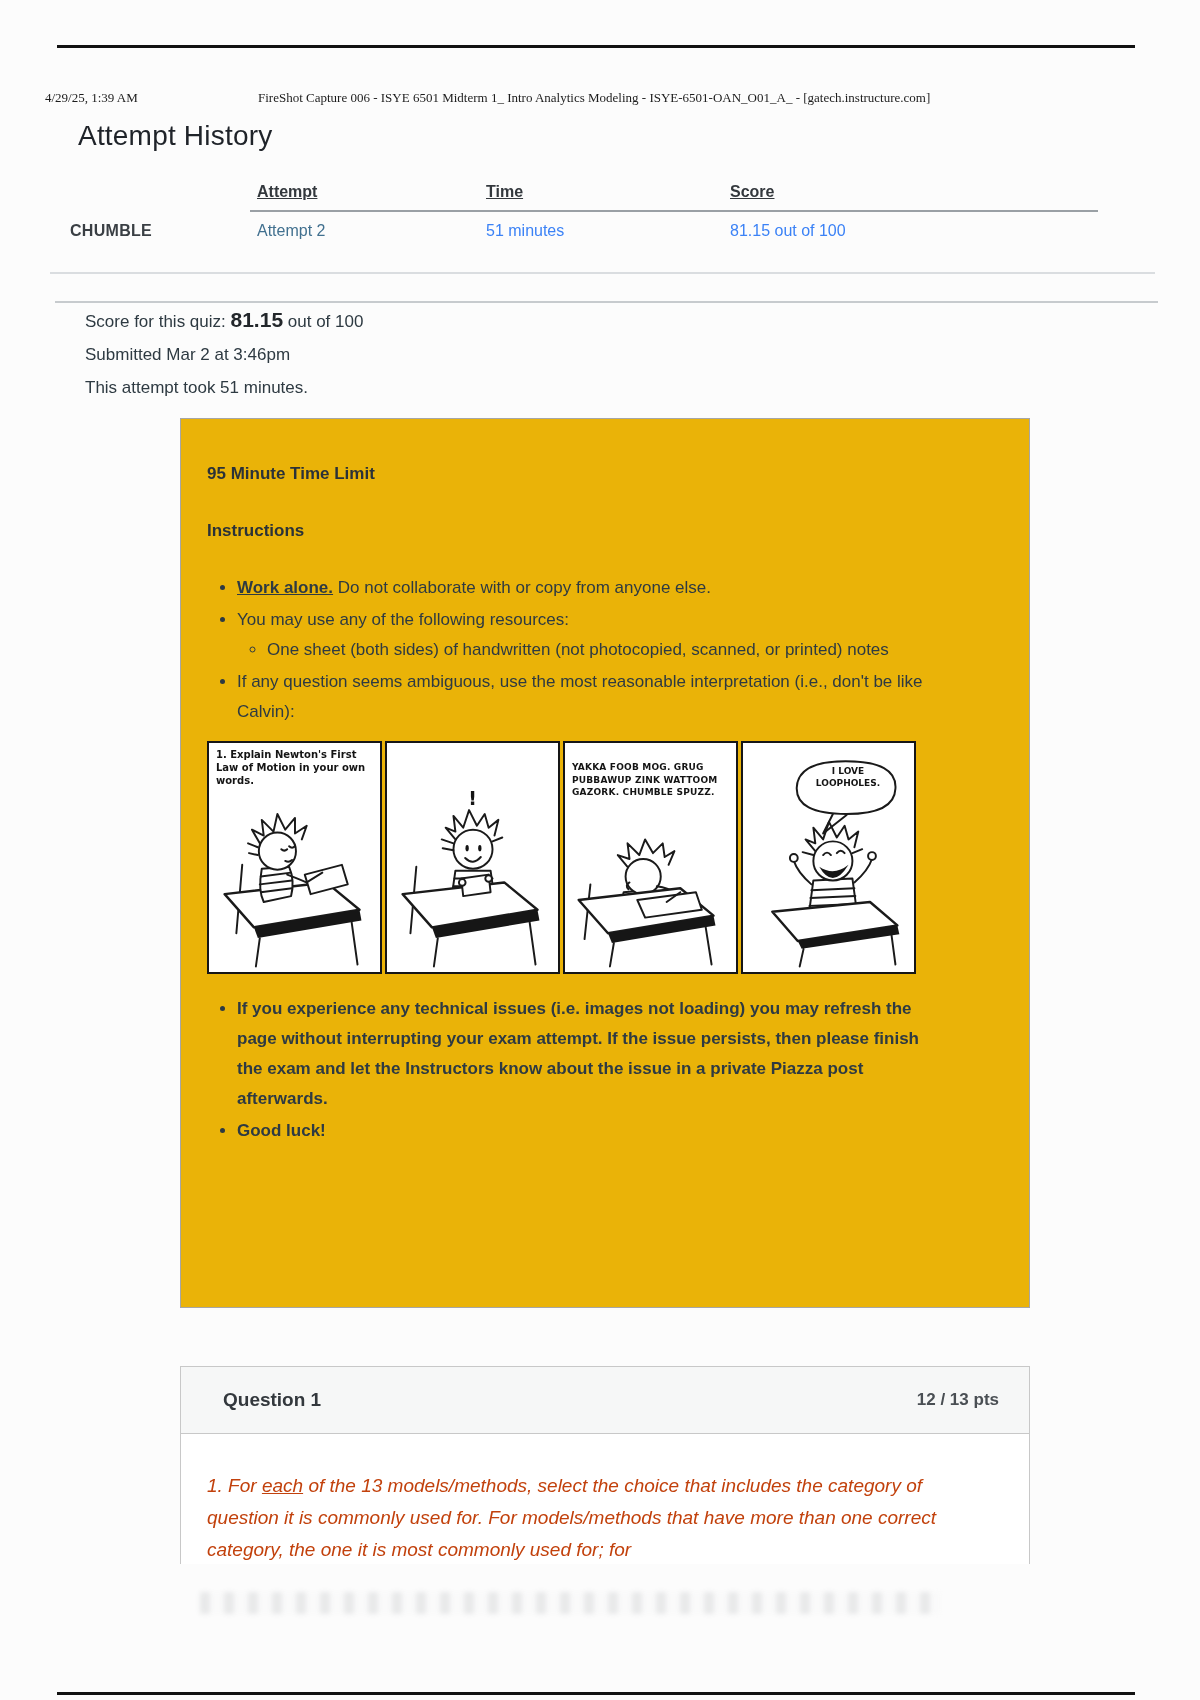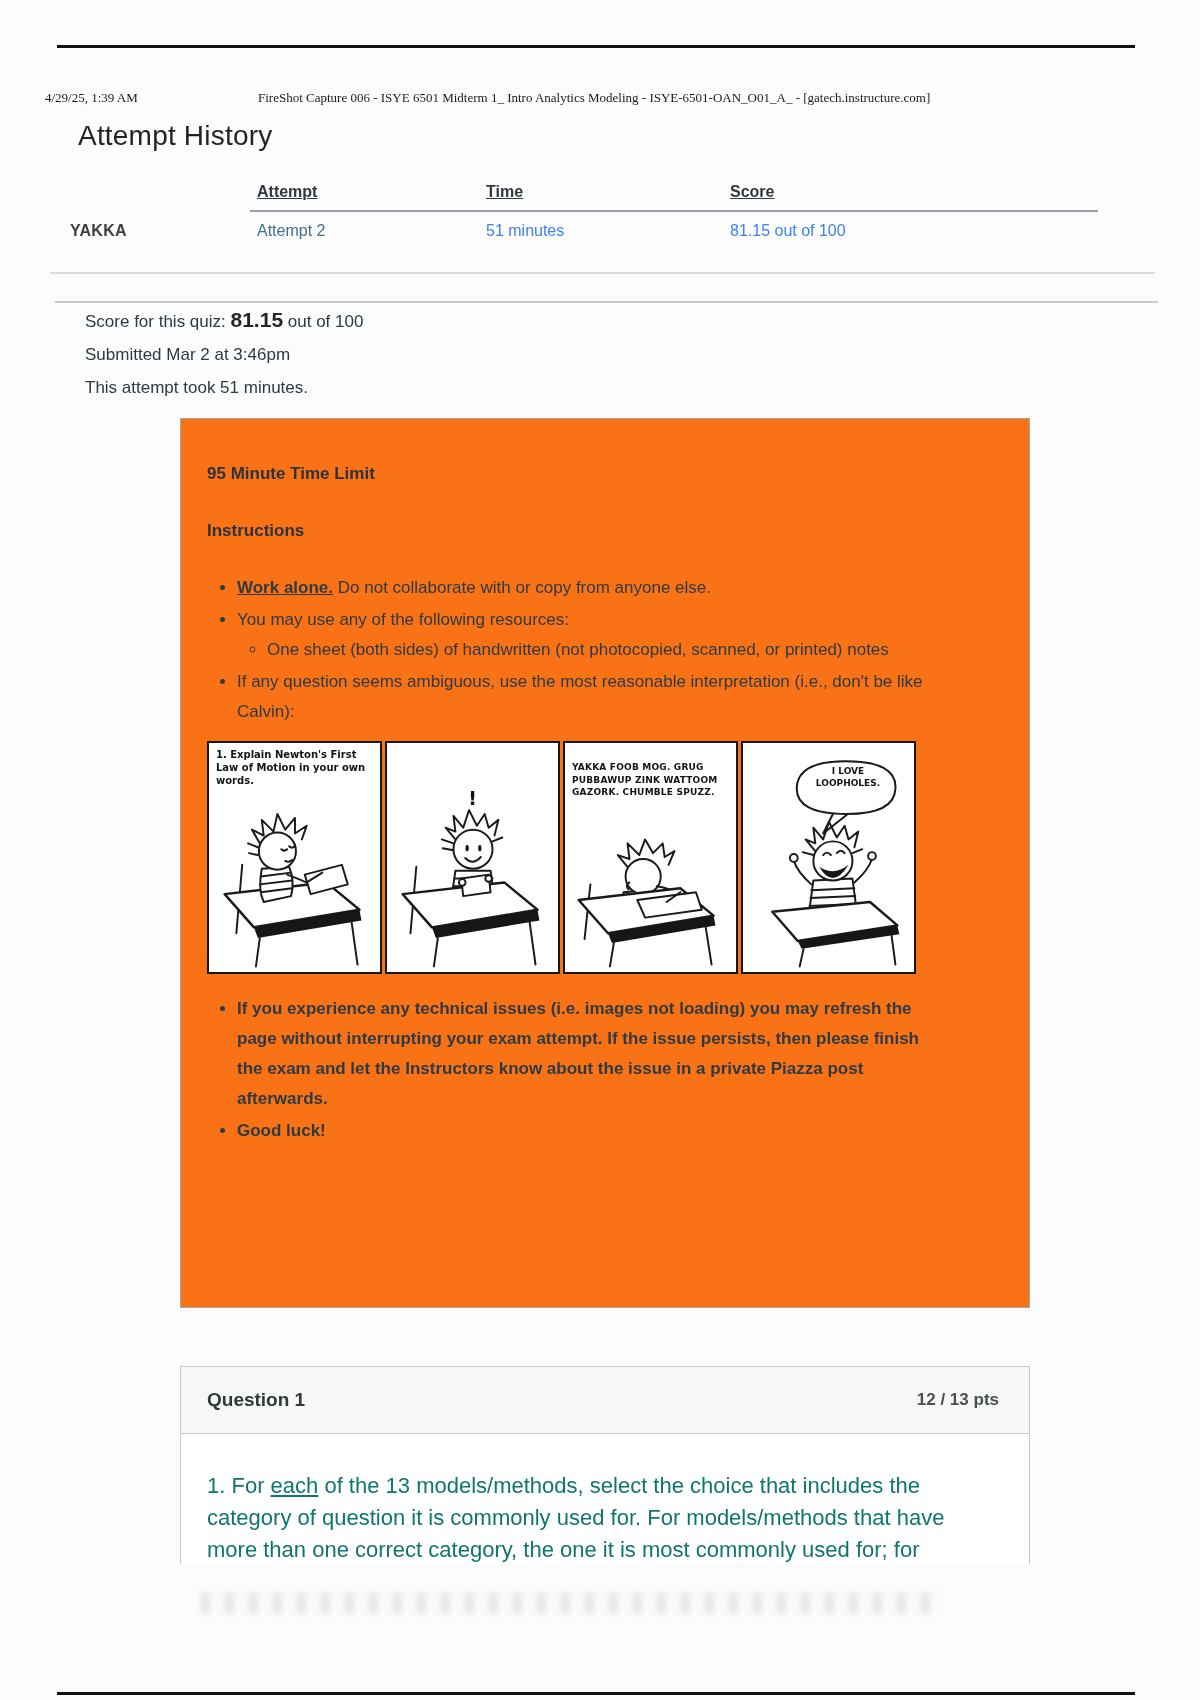--- a/index.html
+++ b/index.html
@@ -29,21 +29,21 @@
   .tbl-rule-1{position:absolute;left:50px;top:272px;width:1105px;height:2px;background:#dadde0;}
   .tbl-rule-2{position:absolute;left:55px;top:301px;width:1103px;height:2px;background:#c7cbce;}
 
   
   .summary{position:absolute;left:85px;top:308px;font-size:17px;color:#2e3a42;}
   .summary .line{margin:0 12px 13px 0;}
   .score-big{font-size:21px;font-weight:bold;color:#23272b;}
 
   
   .inst-box{position:absolute;left:180px;top:418px;width:850px;height:890px;box-sizing:border-box;
-            border:1px solid #a6a6a6;background:#f97316;padding:40px 30px 0 26px;
+            border:1px solid #a6a6a6;background:#eab308;padding:40px 30px 0 26px;
             font-size:17px;line-height:30px;color:#2e3a42;}
   .inst-box h3{font-size:17px;font-weight:bold;margin:0 0 27px 0;color:#2b3238;}
   .inst-list{margin:0;padding:0 0 0 30px;}
   .inst-list>li{max-width:690px;margin:0 0 2px 0;}
   .inst-sublist{margin:0;padding:0 0 0 30px;list-style:circle;}
   .inst-sublist>li{max-width:630px;}
   .bold-underline{font-weight:bold;text-decoration:underline;}
   .li-bold{font-weight:bold;}
 
   
@@ -56,26 +56,26 @@
   .cap-p3{left:7px;top:18px;width:158px;font-size:9px;line-height:1.4;letter-spacing:.2px;}
   .cap-p4{left:58px;top:22px;width:94px;text-align:center;font-size:9px;line-height:1.35;}
   .stroke{fill:none;stroke:#1a1a1a;stroke-width:2;stroke-linecap:round;stroke-linejoin:round;}
   .stroke-thick{fill:#fff;stroke:#1a1a1a;stroke-width:2.5;stroke-linejoin:round;}
   .fill-dark{fill:#161616;stroke:none;}
   .white{fill:#fff;stroke:#1a1a1a;stroke-width:2;stroke-linejoin:round;}
 
   
   .q-card{position:absolute;left:180px;top:1366px;width:850px;box-sizing:border-box;}
   .q-header{display:flex;align-items:center;box-sizing:border-box;height:68px;
-            background:#f6f7f7;border:1px solid #c8c8c8;padding:0 30px 0 26px;}
+            background:#f6f7f7;border:1px solid #c8c8c8;padding:0 30px 0 42px;}
   .q-title{font-size:19px;font-weight:bold;color:#33383d;}
   .q-points{margin-left:auto;font-size:17px;font-weight:bold;color:#4a4f54;}
   .q-body{box-sizing:border-box;border-left:1px solid #c8c8c8;border-right:1px solid #c8c8c8;
           background:#fff;height:130px;overflow:hidden;padding:36px 30px 0 26px;}
-  .q-text{max-width:745px;font-size:22px;line-height:32px;color:#0f766e;}
+  .q-text{max-width:745px;font-size:19px;line-height:32px;color:#c2410c;font-style:italic;}
   .q-underline{text-decoration:underline;}
 
   
   .ghost-strip{position:absolute;left:200px;top:1592px;width:740px;height:22px;opacity:.45;
      background:repeating-linear-gradient(90deg,rgba(125,130,135,.35) 0 10px,rgba(220,222,224,.15) 10px 24px);
      filter:blur(2.5px);}
 </style>
 </head>
 <body>
 
@@ -88,21 +88,21 @@
     <span class="ph-title">FireShot Capture 006 - ISYE 6501 Midterm 1_ Intro Analytics Modeling - ISYE-6501-OAN_O01_A_ - [gatech.instructure.com]</span>
   </div>
 
   <div class="page-title">Attempt History</div>
 
   <div class="tbl-head col-attempt">Attempt</div>
   <div class="tbl-head col-time">Time</div>
   <div class="tbl-head col-score">Score</div>
   <div class="tbl-head-rule"></div>
 
-  <div class="tbl-cell row-label">YAKKA</div>
+  <div class="tbl-cell row-label">CHUMBLE</div>
   <a class="tbl-cell cell-attempt">Attempt 2</a>
   <div class="tbl-cell cell-time">51 minutes</div>
   <div class="tbl-cell cell-score">81.15 out of 100</div>
   <div class="tbl-rule-1"></div>
   <div class="tbl-rule-2"></div>
 
   <div class="summary">
     <div class="line"><span>Score for this quiz: </span><span class="score-big">81.15</span><span> out of 100</span></div>
     <div class="line">Submitted Mar 2 at 3:46pm</div>
     <div class="line">This attempt took 51 minutes.</div>

